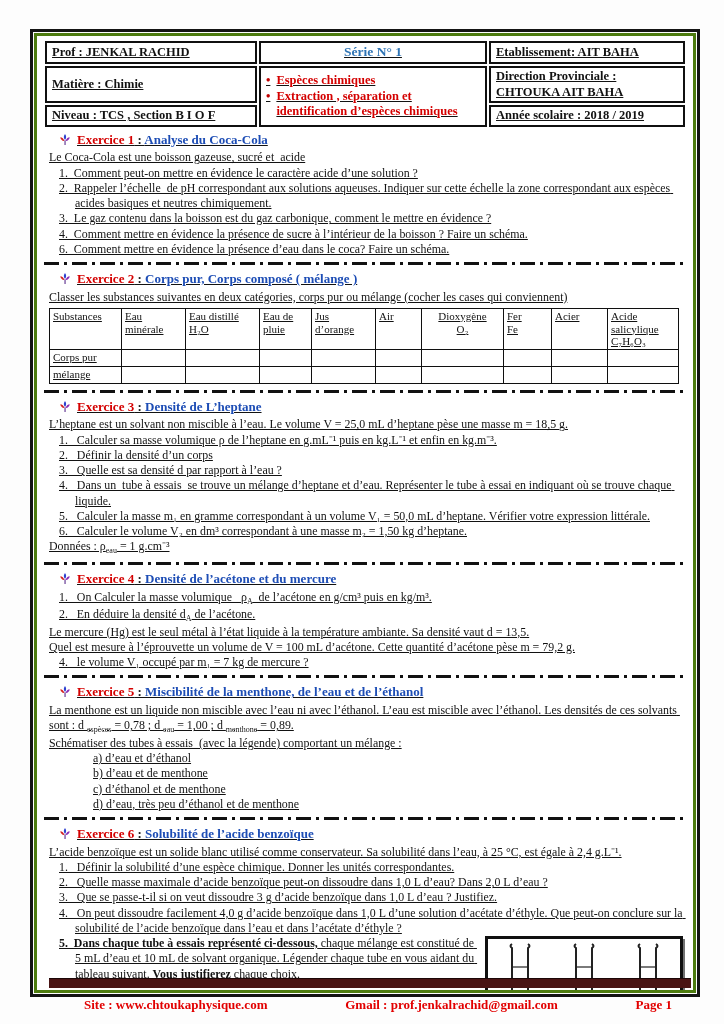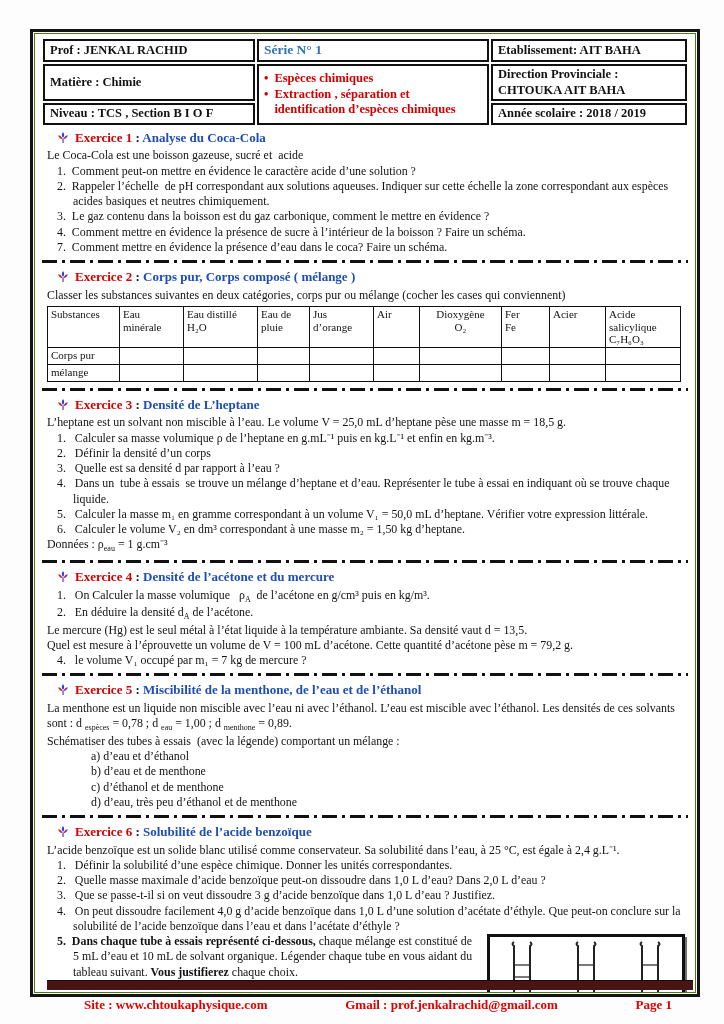--- a/index.html
+++ b/index.html
@@ -4,30 +4,30 @@
 <style>
   html,body { margin:0; padding:0; }
   body {
     width:724px; height:1024px; background:#ffffff;
     font-family:"Liberation Serif", serif; color:#121212;
   }
   .page { position:relative; width:724px; height:1024px; background:#fdfdfd; overflow:hidden; }
 
   .frame { position:absolute; left:30px; top:29px; width:664px; height:962px;
            border:3px solid #141414; background:#fff; }
-  .frame-inner { position:absolute; inset:1px; border:1px solid #4d7c0f;
-                 padding:3px 6px 16px 6px; overflow:hidden; }
+  .frame-inner { position:absolute; inset:1px; border:3px solid #4d7c0f;
+                 padding:3px 6px 16px 6px; overflow:hidden;text-decoration:underline; }
 
   
   .header-table { width:100%; border-collapse:separate; border-spacing:2px;
                   font-weight:bold; font-size:12.5px; line-height:1.25; table-layout:fixed; }
   .header-table td { border:2px solid #101010; padding:1px 5px; vertical-align:middle; background:#fff; }
   .hc1 { width:198px; }
   .hc3 { width:182px; }
-  .serie-cell { text-align:left; color:#2e74b5; font-size:13.5px; }
+  .serie-cell { text-align:center; color:#2e74b5; font-size:13.5px; }
   .topics-cell { color:#d40000; font-size:12.5px; vertical-align:top; padding-top:3px; }
   .topic { display:flex; gap:6px; }
   .tbullet { color:#c00000; }
 
   
   .section { padding:2px 4px 2px 4px; font-size:11.9px; line-height:1.28; }
   .ex-title { font-size:13px; font-weight:bold; margin:1px 0 2px 12px;
               display:flex; align-items:center; gap:6px; }
   .ex-label { color:#d40000; }
   .ex-colon { color:#1a1a1a; }
@@ -111,21 +111,21 @@
               <rect x="6.4" y="8" width="1.3" height="5.4" fill="#5b2d8e"></rect>
             </svg>
           <span><span class="ex-label">Exercice 1</span><span class="ex-colon"> : </span><span class="ex-name">Analyse du Coca-Cola</span></span>
         </div>
         <div class="line">Le Coca-Cola est une boisson gazeuse, sucré et  acide</div>
         <div class="list">
           <div class="item">1.  Comment peut-on mettre en évidence le caractère acide d’une solution ?</div>
           <div class="item">2.  Rappeler l’échelle  de pH correspondant aux solutions aqueuses. Indiquer sur cette échelle la zone correspondant aux espèces acides basiques et neutres chimiquement.</div>
           <div class="item">3.  Le gaz contenu dans la boisson est du gaz carbonique, comment le mettre en évidence ?</div>
           <div class="item">4.  Comment mettre en évidence la présence de sucre à l’intérieur de la boisson ? Faire un schéma.</div>
-          <div class="item">7.  Comment mettre en évidence la présence d’eau dans le coca? Faire un schéma.</div>
+          <div class="item">6.  Comment mettre en évidence la présence d’eau dans le coca? Faire un schéma.</div>
         </div>
       </div>
       <div class="sep"></div>
 
       <div class="section">
         <div class="ex-title">
           <svg class="leaf" viewBox="0 0 14 14" width="12" height="13">
               <path d="M7 .5C5.2 2.5 5.2 5.5 7 7.5 8.8 5.5 8.8 2.5 7 .5" fill="#2b3fd0"></path>
               <path d="M1.5 4.5c2 0 4.3 2 4.7 4.3-2.4.2-4.4-1.8-4.7-4.3" fill="#d42222"></path>
               <path d="M12.5 4.5c-2 0-4.3 2-4.7 4.3 2.4.2 4.4-1.8 4.7-4.3" fill="#8a2bb5"></path>

